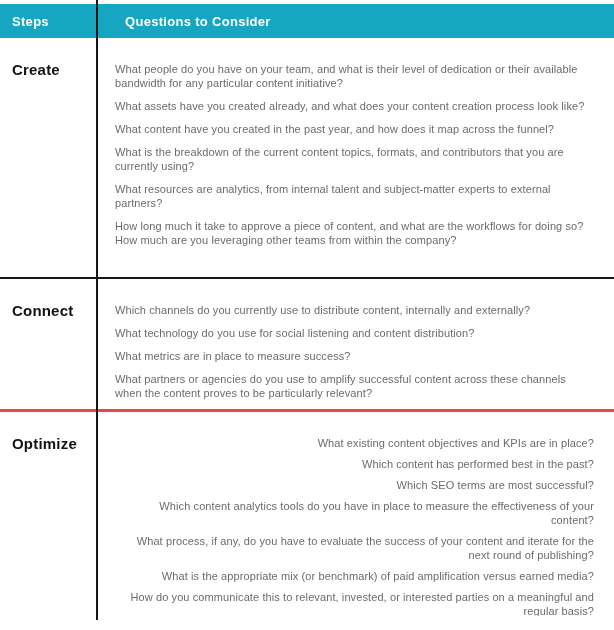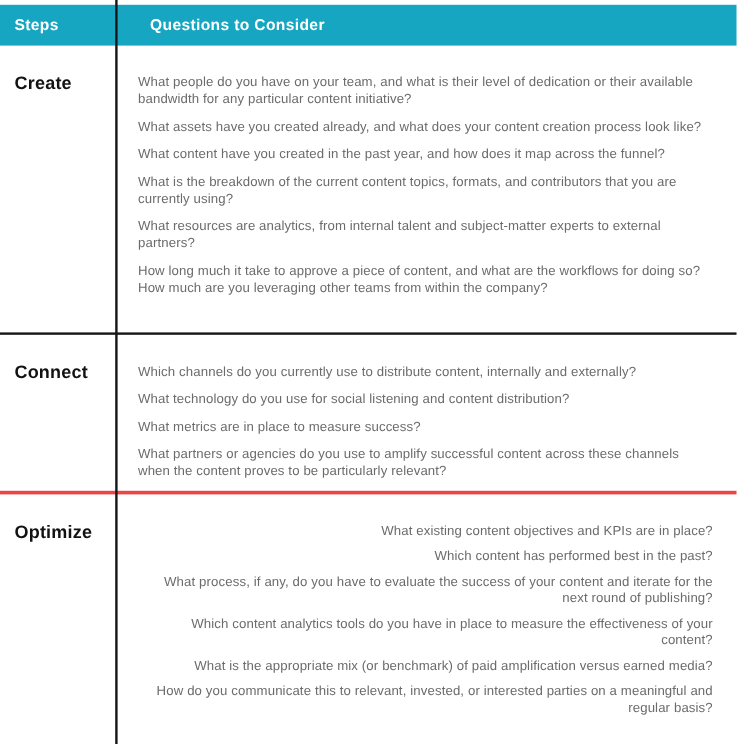--- a/index.html
+++ b/index.html
@@ -133,22 +133,23 @@
       </div>
     </div>
 
     <div class="section sec-optimize">
       <div class="step-cell">
         <div class="step-label">Optimize</div>
       </div>
       <div class="questions-cell">
         <p class="question">What existing content objectives and KPIs are in place?</p>
         <p class="question">Which content has performed best in the past?</p>
+        <p class="question">Which SEO terms are most successful?</p>
+        <p class="question">Which content analytics tools do you have in place to measure the effectiveness of your content?</p>
         <p class="question">What process, if any, do you have to evaluate the success of your content and iterate for the next round of publishing?</p>
-        <p class="question">Which content analytics tools do you have in place to measure the effectiveness of your content?</p>
         <p class="question">What is the appropriate mix (or benchmark) of paid amplification versus earned media?</p>
         <p class="question">How do you communicate this to relevant, invested, or interested parties on a meaningful and regular basis?</p>
       </div>
     </div>
 
   </div>
 
   <div class="v-rule"></div>
 
 </div>

